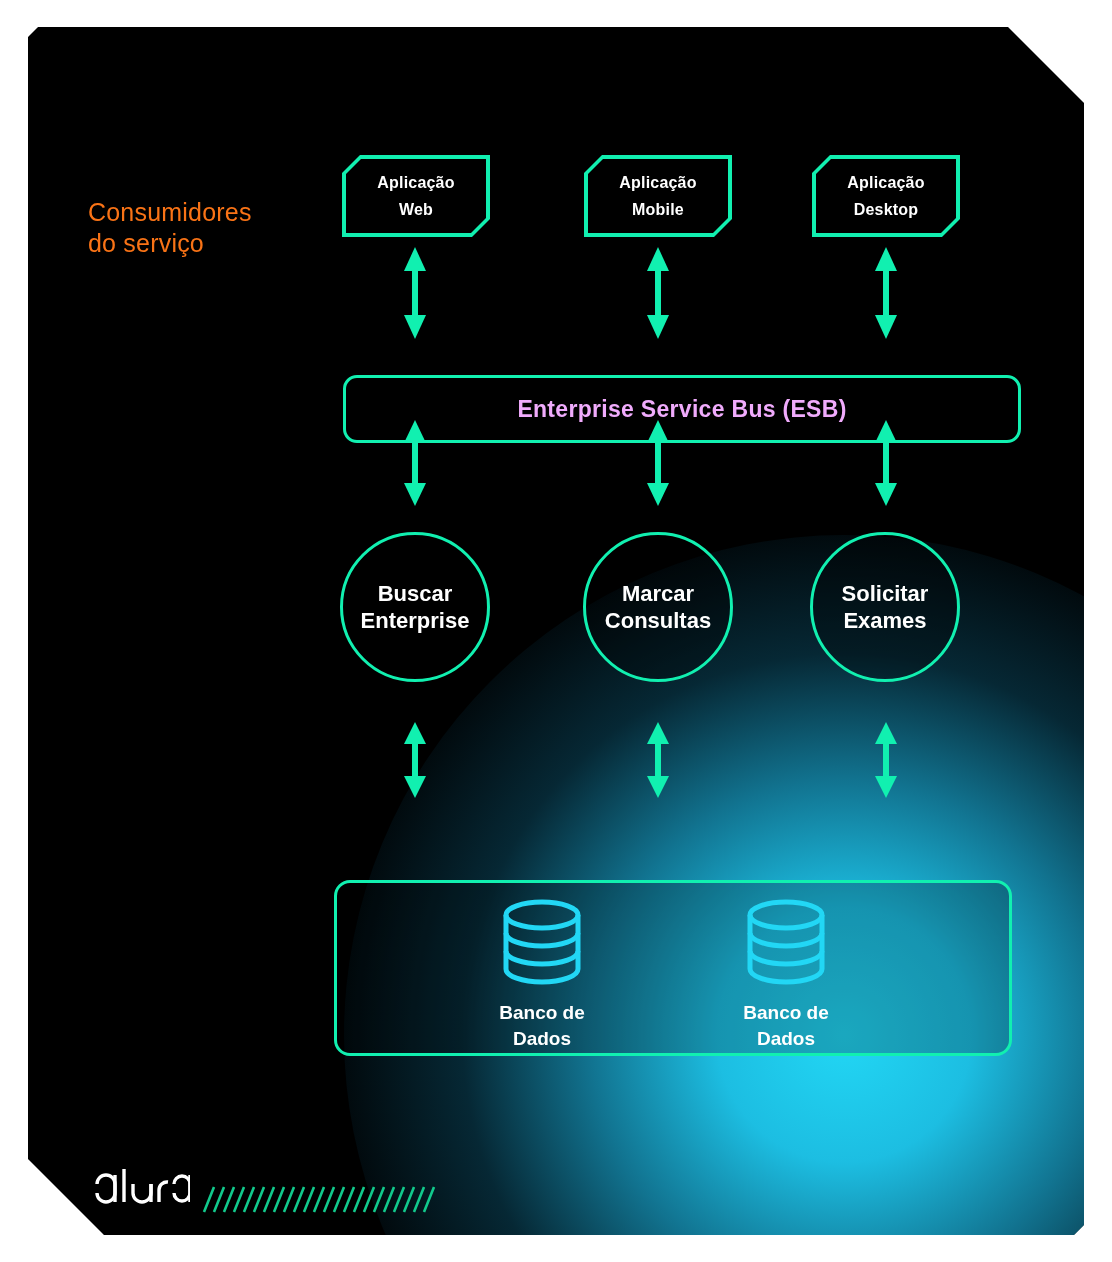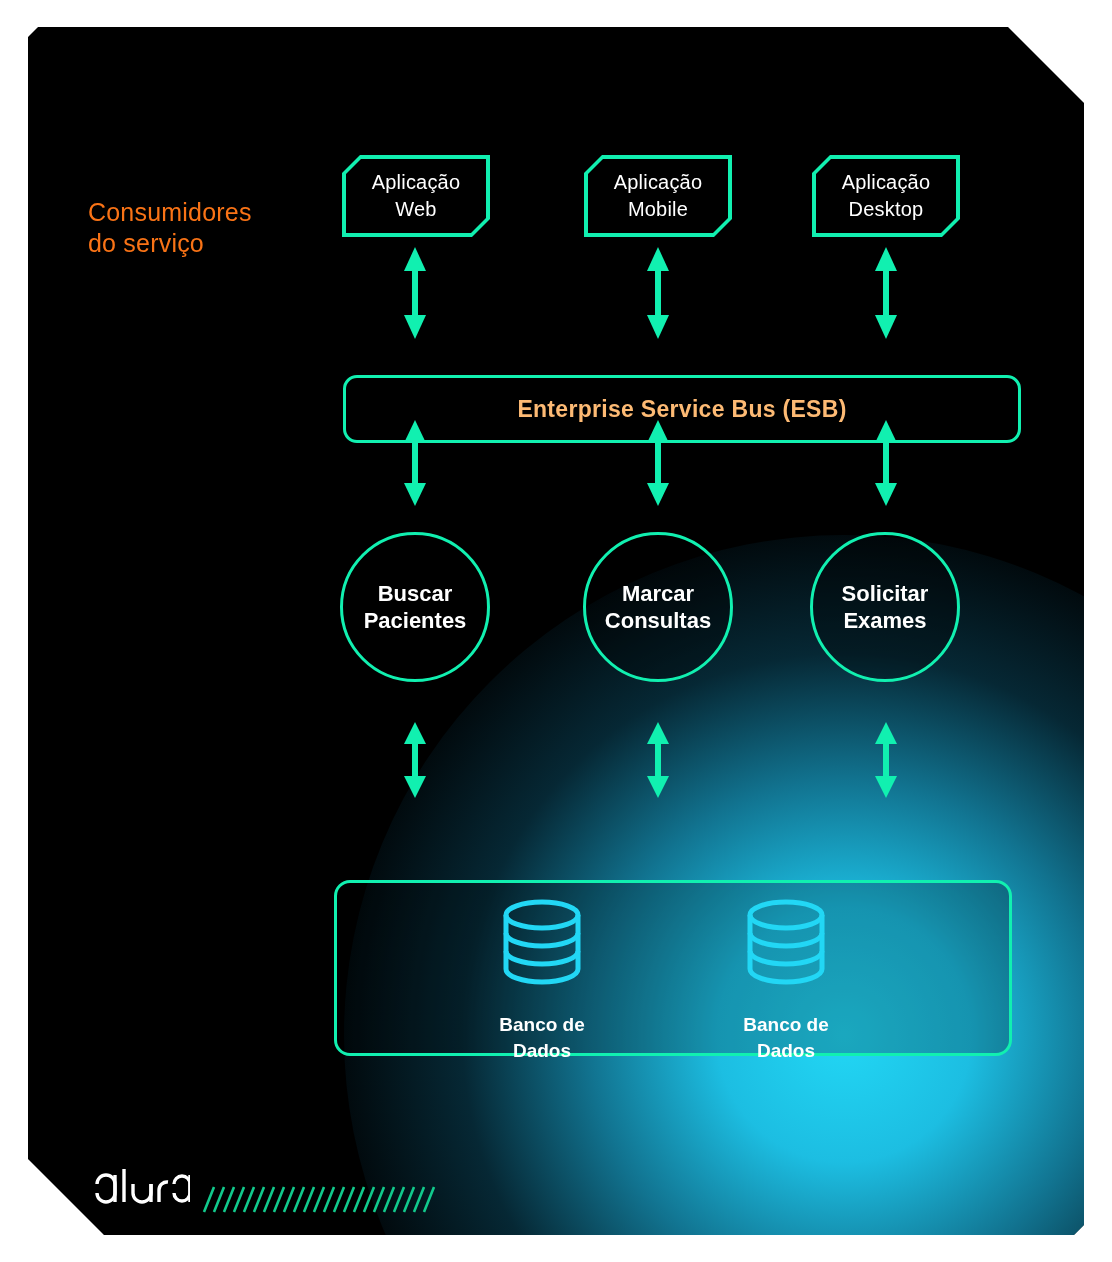--- a/index.html
+++ b/index.html
@@ -65,22 +65,22 @@
   .app-box {
     position: absolute;
     width: 148px;
     height: 82px;
     background: #000000;
     display: flex;
     align-items: center;
     justify-content: center;
     text-align: center;
     color: #ffffff;
-    font-size: 20px;
-    font-weight: normal;
+    font-size: 16px;
+    font-weight: bold;
     line-height: 27px;
     letter-spacing: .2px;
     box-sizing: border-box;
   }
   .app-box .bevel-border {
     position: absolute;
     inset: 0;
     background: #11f0b0;
     -webkit-clip-path: polygon(18px 0, 100% 0, 100% calc(100% - 18px), calc(100% - 18px) 100%, 0 100%, 0 18px);
     clip-path: polygon(18px 0, 100% 0, 100% calc(100% - 18px), calc(100% - 18px) 100%, 0 100%, 0 18px);
@@ -100,21 +100,21 @@
     left: 315px;
     top: 348px;
     width: 678px;
     height: 68px;
     border: 3px solid #11f0b0;
     border-radius: 14px;
     background: rgba(0,0,0,0.35);
     display: flex;
     align-items: center;
     justify-content: center;
-    color: #fdba74;
+    color: #f0abfc;
     font-size: 23px;
     font-weight: bold;
     letter-spacing: .3px;
     box-sizing: border-box;
   }
 
   
   .svc-circle {
     position: absolute;
     width: 150px;
@@ -148,21 +148,21 @@
   }
   .db-item {
     position: absolute;
     width: 160px;
     text-align: center;
     color: #ffffff;
     font-size: 19px;
     font-weight: bold;
     line-height: 26px;
   }
-  .db-item .cap { white-space: pre-line; margin-top: 20px; }
+  .db-item .cap { white-space: pre-line; margin-top: 8px; }
 
   
   .arrow { position: absolute; }
 
   
   #logo { position: absolute; left: 66px; top: 1139px; }
   #logo .wordmark { display: block; }
   #logo .stripes { position: absolute; left: 106px; top: 18px; }
 </style>
 </head>
@@ -230,21 +230,21 @@
         <polygon points="14,88 25,65 3,65" fill="#11f0b0"></polygon>
       </svg>
       <svg class="arrow" style="left:844px; top:391px;" width="28" height="90" viewBox="0 0 28 90">
         <polygon points="14,2 25,25 3,25" fill="#11f0b0"></polygon>
         <rect x="11" y="23" width="6" height="44" fill="#11f0b0"></rect>
         <polygon points="14,88 25,65 3,65" fill="#11f0b0"></polygon>
       </svg>
 
       <div class="svc-circle" style="left:312px; top:505px;">
         <span class="lbl">Buscar
-Pacientes</span>
+Enterprise</span>
       </div>
       <div class="svc-circle" style="left:782px; top:505px;">
         <span class="lbl">Solicitar
 Exames</span>
       </div>
       <div class="svc-circle" style="left:555px; top:505px;">
         <span class="lbl">Marcar
 Consultas</span>
       </div>
 

